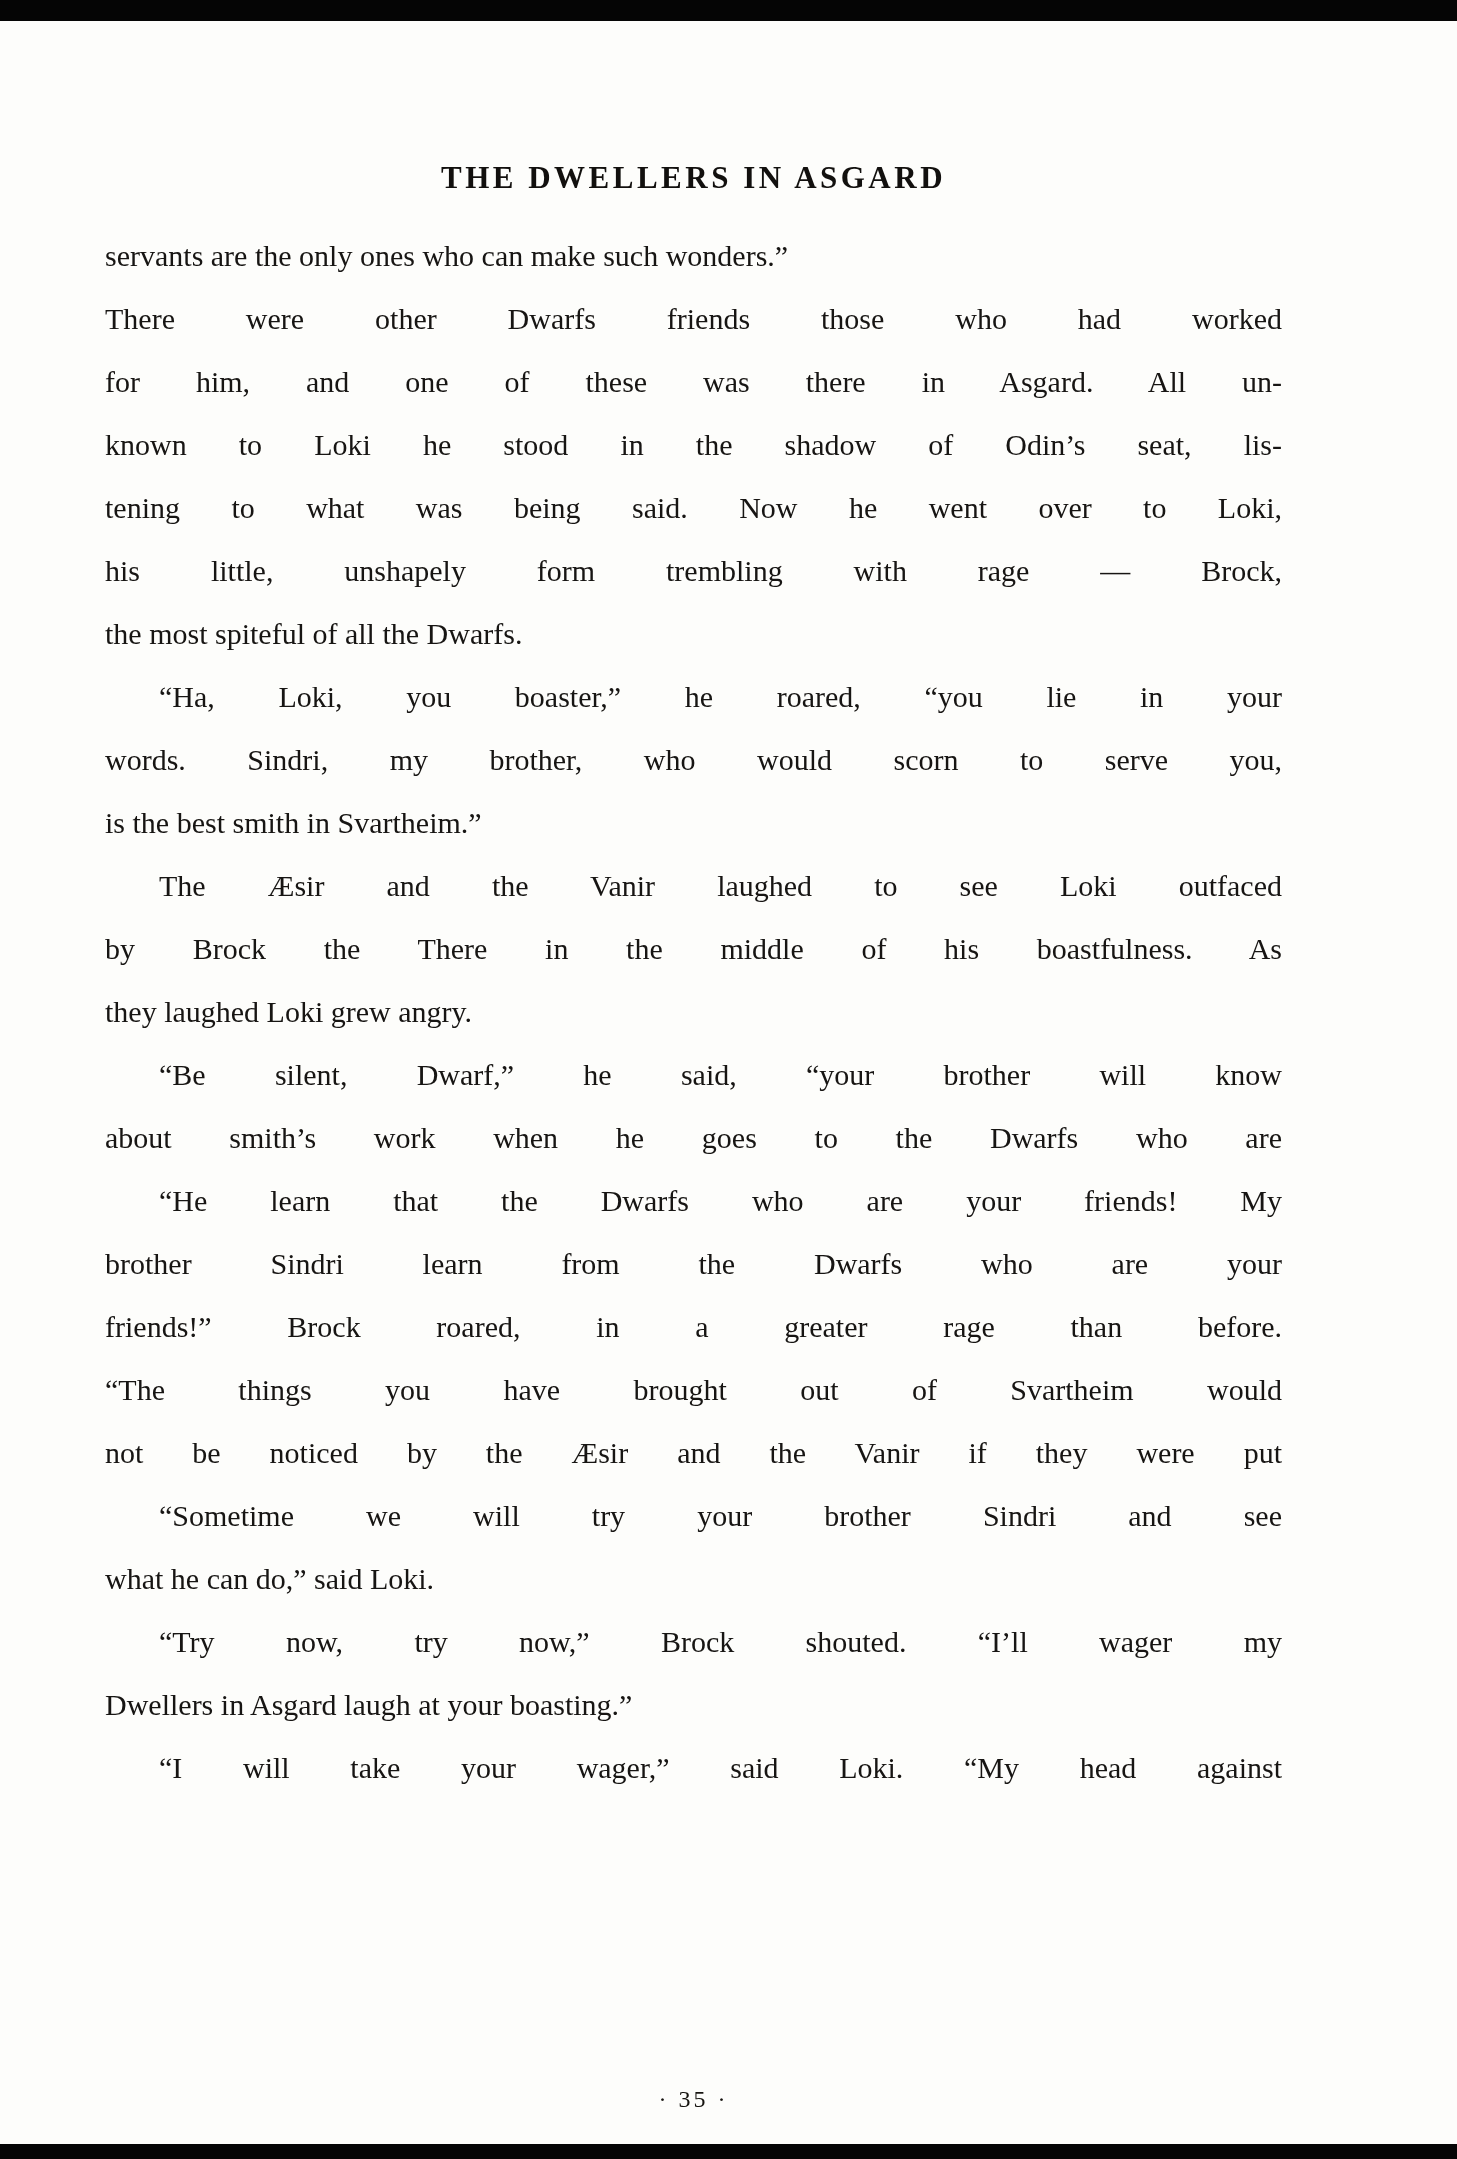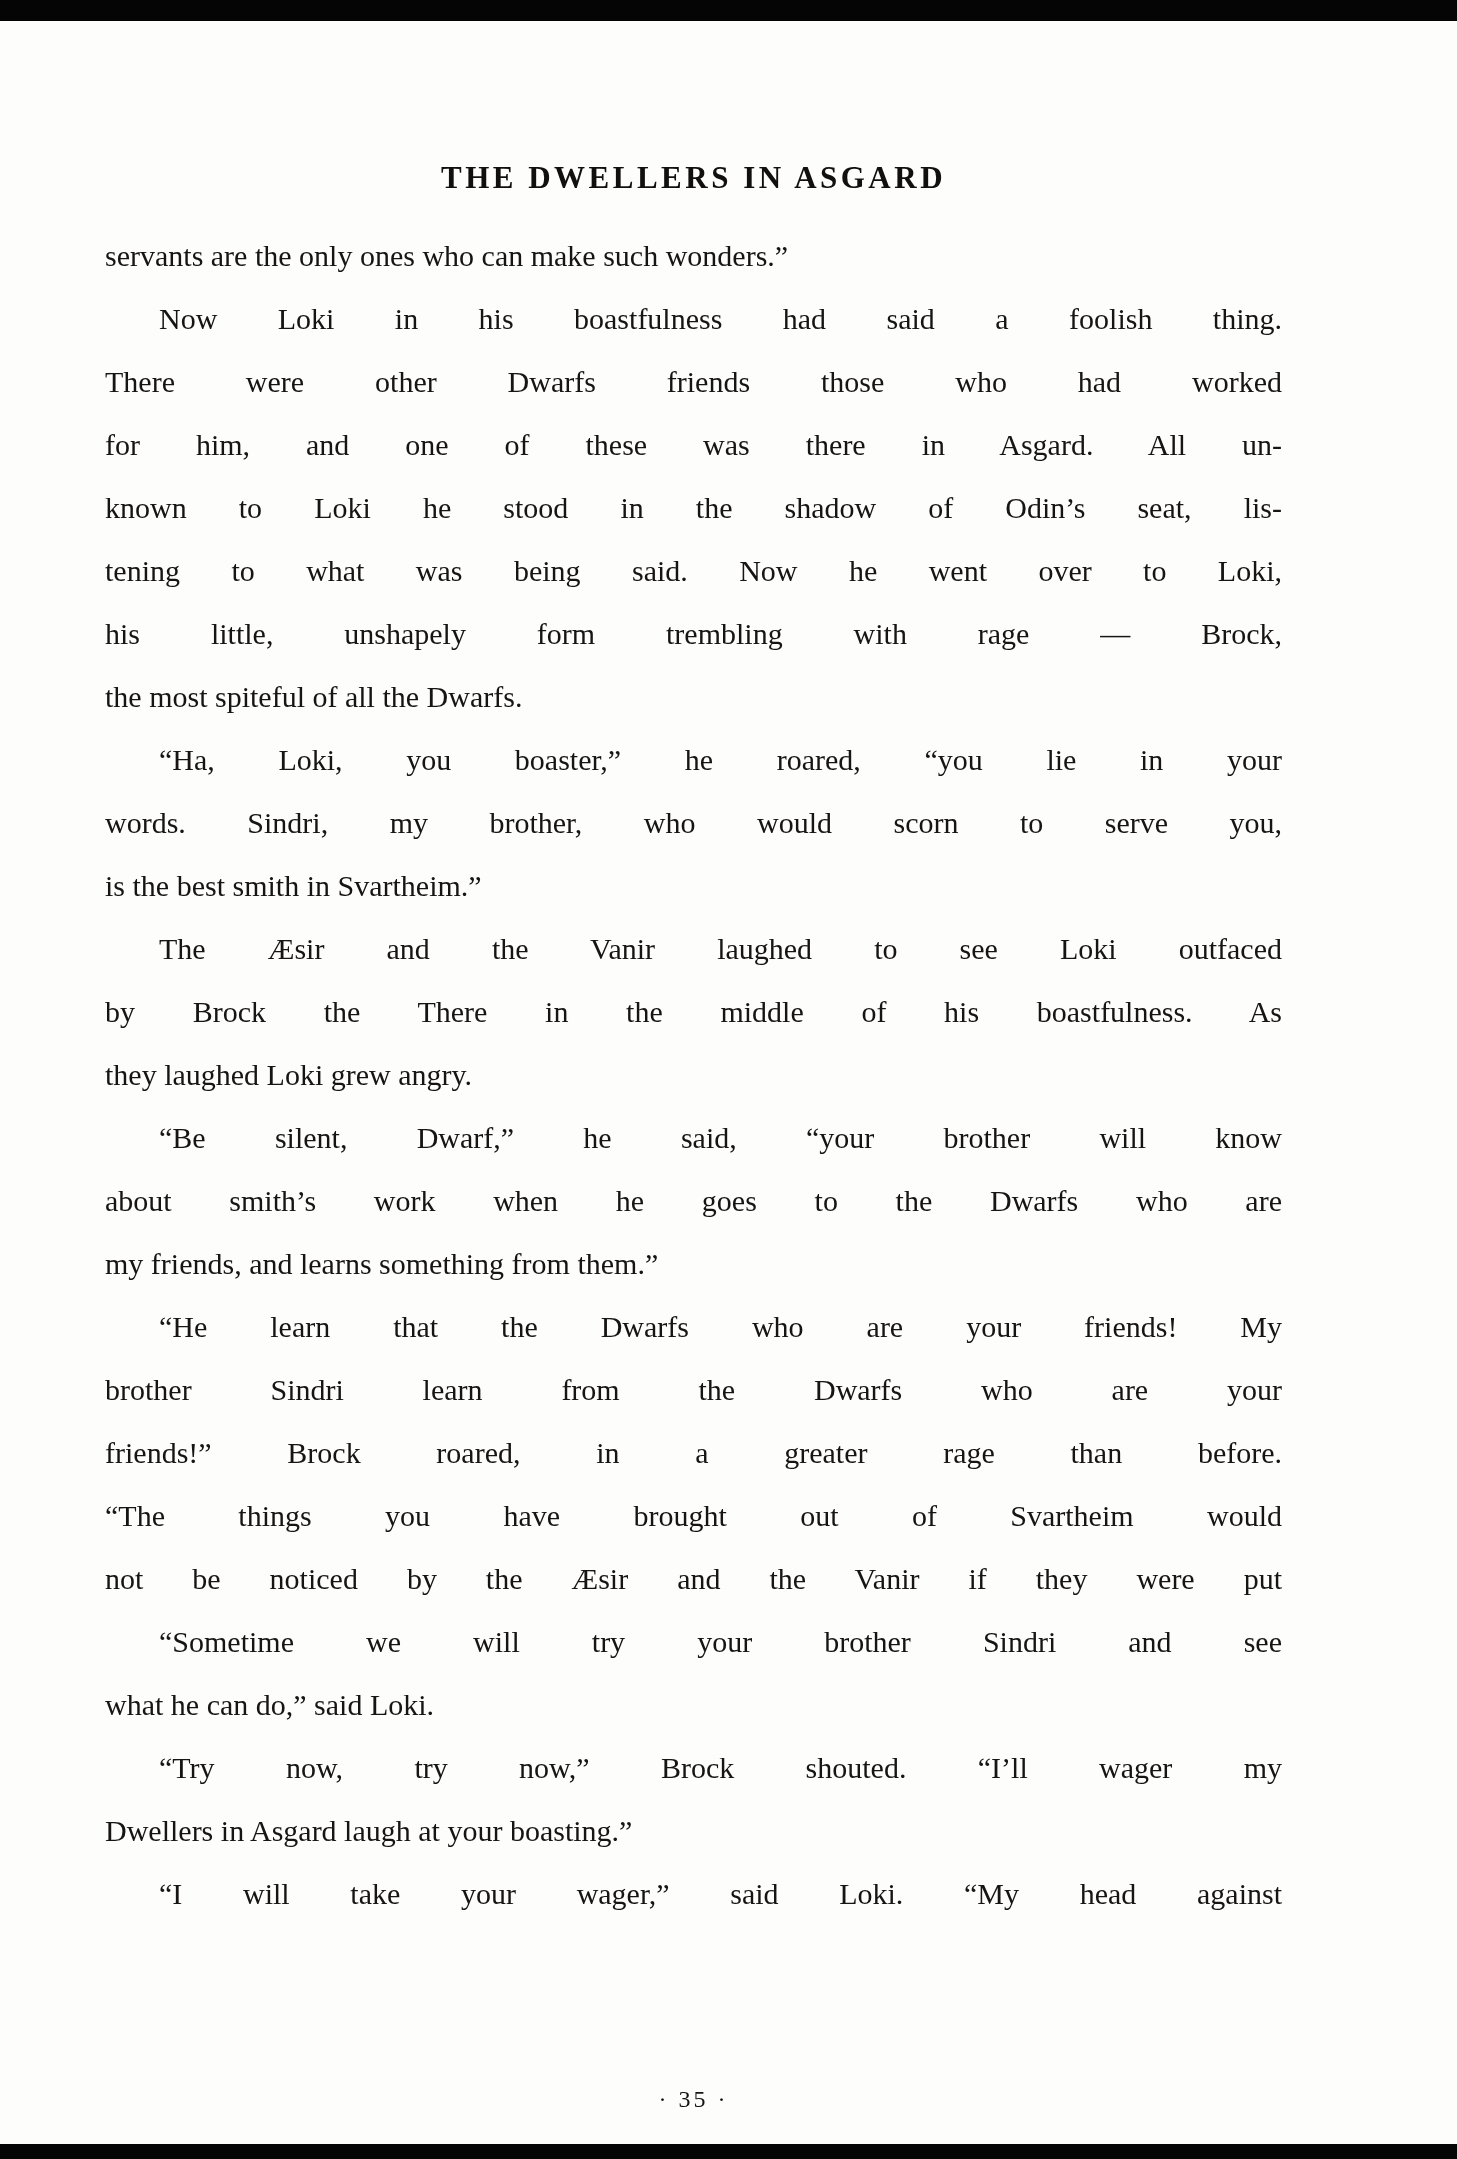--- a/index.html
+++ b/index.html
@@ -78,36 +78,34 @@
 
 <div class="page">
 
   <div class="edge-bar top"></div>
 
   <div class="content-column">
     <div class="running-header">THE DWELLERS IN ASGARD</div>
 
     <div class="text-block">
         <div class="line last">servants are the only ones who can make such wonders.”</div>
-        <div class="line indent">Now Loki in his boastfulness had said a foolish thing.</div>
         <div class="line">There were other Dwarfs friends those who had worked</div>
         <div class="line">for him, and one of these was there in Asgard. All un-</div>
         <div class="line">known to Loki he stood in the shadow of Odin’s seat, lis-</div>
         <div class="line">tening to what was being said. Now he went over to Loki,</div>
         <div class="line">his little, unshapely form trembling with rage — Brock,</div>
         <div class="line last">the most spiteful of all the Dwarfs.</div>
         <div class="line indent">“Ha, Loki, you boaster,” he roared, “you lie in your</div>
         <div class="line">words. Sindri, my brother, who would scorn to serve you,</div>
         <div class="line last">is the best smith in Svartheim.”</div>
         <div class="line indent">The Æsir and the Vanir laughed to see Loki outfaced</div>
         <div class="line">by Brock the There in the middle of his boastfulness. As</div>
         <div class="line last">they laughed Loki grew angry.</div>
         <div class="line indent">“Be silent, Dwarf,” he said, “your brother will know</div>
         <div class="line">about smith’s work when he goes to the Dwarfs who are</div>
-        <div class="line last">my friends, and learns something from them.”</div>
         <div class="line indent">“He learn that the Dwarfs who are your friends! My</div>
         <div class="line">brother Sindri learn from the Dwarfs who are your</div>
         <div class="line">friends!” Brock roared, in a greater rage than before.</div>
         <div class="line">“The things you have brought out of Svartheim would</div>
         <div class="line">not be noticed by the Æsir and the Vanir if they were put</div>
         <div class="line indent">“Sometime we will try your brother Sindri and see</div>
         <div class="line last">what he can do,” said Loki.</div>
         <div class="line indent">“Try now, try now,” Brock shouted. “I’ll wager my</div>
         <div class="line last">Dwellers in Asgard laugh at your boasting.”</div>
         <div class="line indent">“I will take your wager,” said Loki. “My head against</div>

